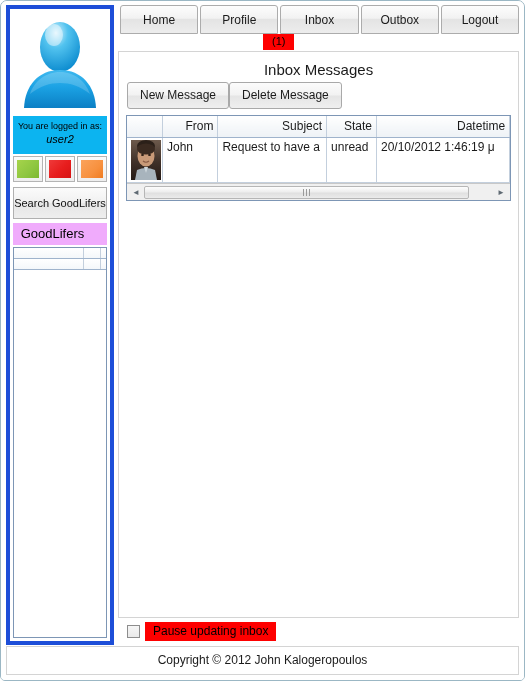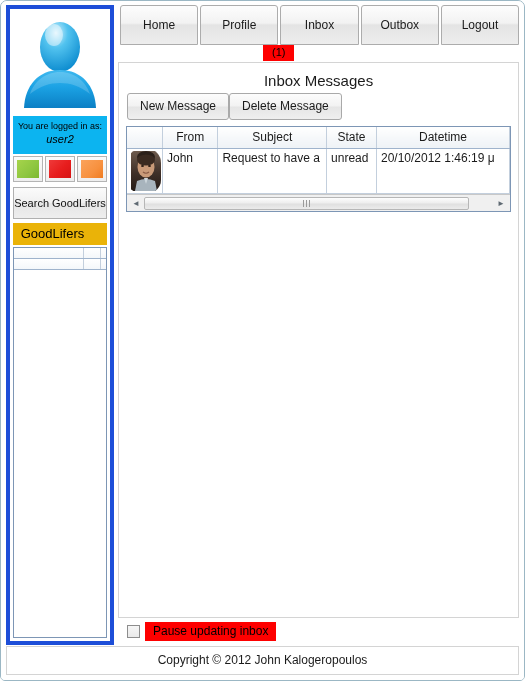--- a/index.html
+++ b/index.html
@@ -168,21 +168,21 @@
     background: linear-gradient(to bottom, #fbfbfb 0%, #f1f1f1 48%, #e6e6e6 52%, #eeeeee 100%);
     font-size: 11px;
     color: #111;
     display: flex; align-items: center; justify-content: center;
     flex: 0 0 32px;
     white-space: nowrap;
   }
 
   .goodlifers-header {
     margin-top: 4px;
-    background: #eab308;
+    background: #f0abfc;
     color: #000;
     font-size: 13px;
     text-align: center;
     padding: 3px 15px 4px 0;
     flex: 0 0 auto;
   }
   .goodlifers-list {
     margin-top: 2px;
     flex: 1 1 auto;
     border: 1px solid #7d96b5;
@@ -213,21 +213,21 @@
 
   
   .tabbar {
     display: flex;
     gap: 2px;
     flex: 0 0 auto;
     padding-left: 2px;
   }
   .tab {
     flex: 1 1 0;
-    height: 40px;
+    height: 29px;
     border: 1px solid #acacac;
     border-radius: 3px 3px 0 0;
     background: linear-gradient(to bottom, #fdfdfd 0%, #f2f2f2 45%, #e4e4e4 50%, #ededed 100%);
     display: flex; align-items: center; justify-content: center;
     font-size: 12px;
     color: #1b1b1b;
     white-space: nowrap;
   }
   .badge-row {
     height: 17px;
@@ -285,37 +285,36 @@
   table.msg-table {
     border-collapse: collapse;
     width: 100%;
     table-layout: fixed;
     font-size: 12px;
   }
   table.msg-table th {
     background: linear-gradient(to bottom, #ffffff 0%, #f6f8fa 50%, #eef2f6 100%);
     border-right: 1px solid #c3cfdd;
     border-bottom: 1px solid #9fb3cc;
-    text-align: center;
+    text-align: right;
     font-weight: normal;
     color: #1b1b1b;
     padding: 3px 4px 4px 4px;
     height: 19px;
   }
   table.msg-table td {
     border-right: 1px solid #c3cfdd;
     border-bottom: 1px solid #c3cfdd;
     color: #1b1b1b;
     padding: 2px 4px;
     vertical-align: top;
     height: 43px;
     background: #ffffff;
     overflow: hidden;
     white-space: nowrap;
-    border-radius: 14px;
   }
   .col-pic   { width: 32px; }
   .col-from  { width: 50px; }
   .col-subj  { width: 98px; }
   .col-state { width: 45px; }
   .col-date  { width: 120px; }
   td.pic-cell { padding: 1px; }
   .thumb {
     width: 30px; height: 40px;
     display: block;

